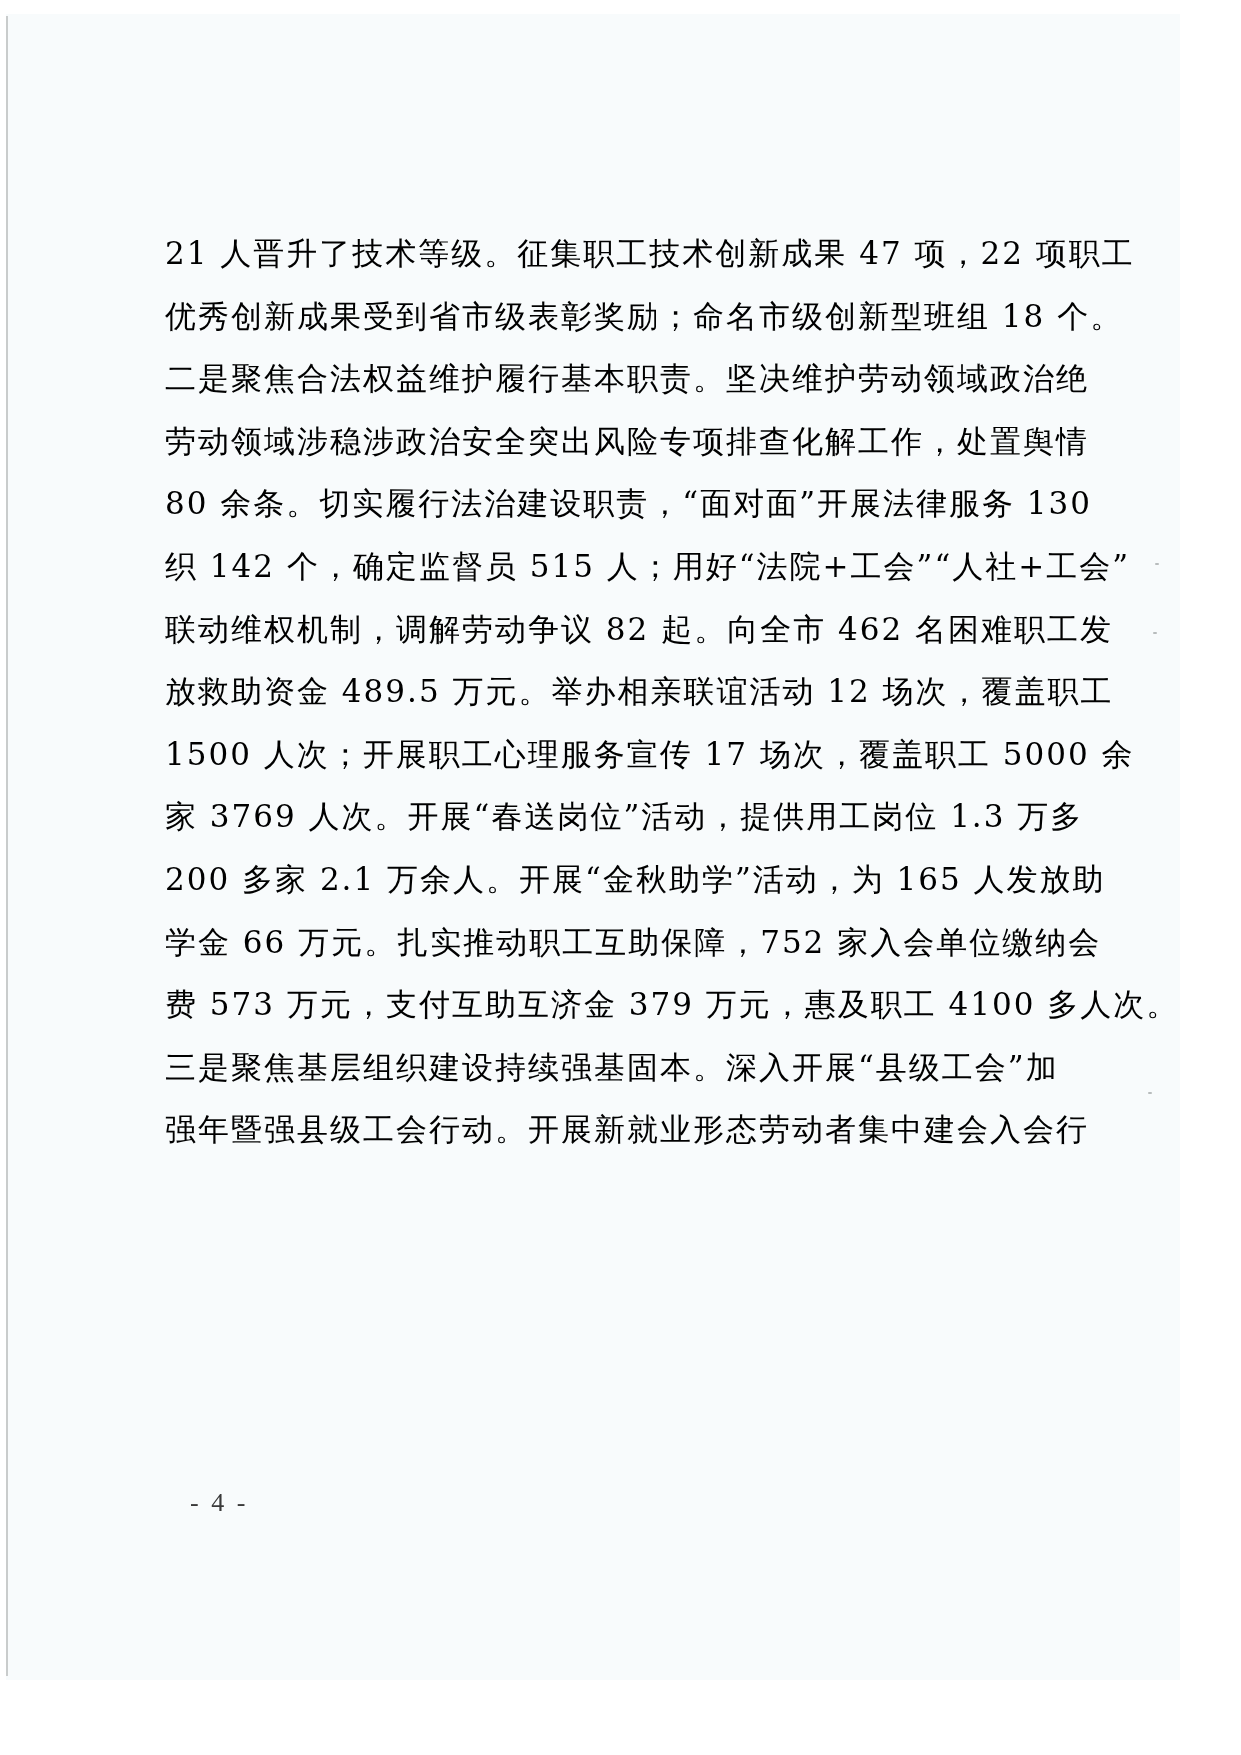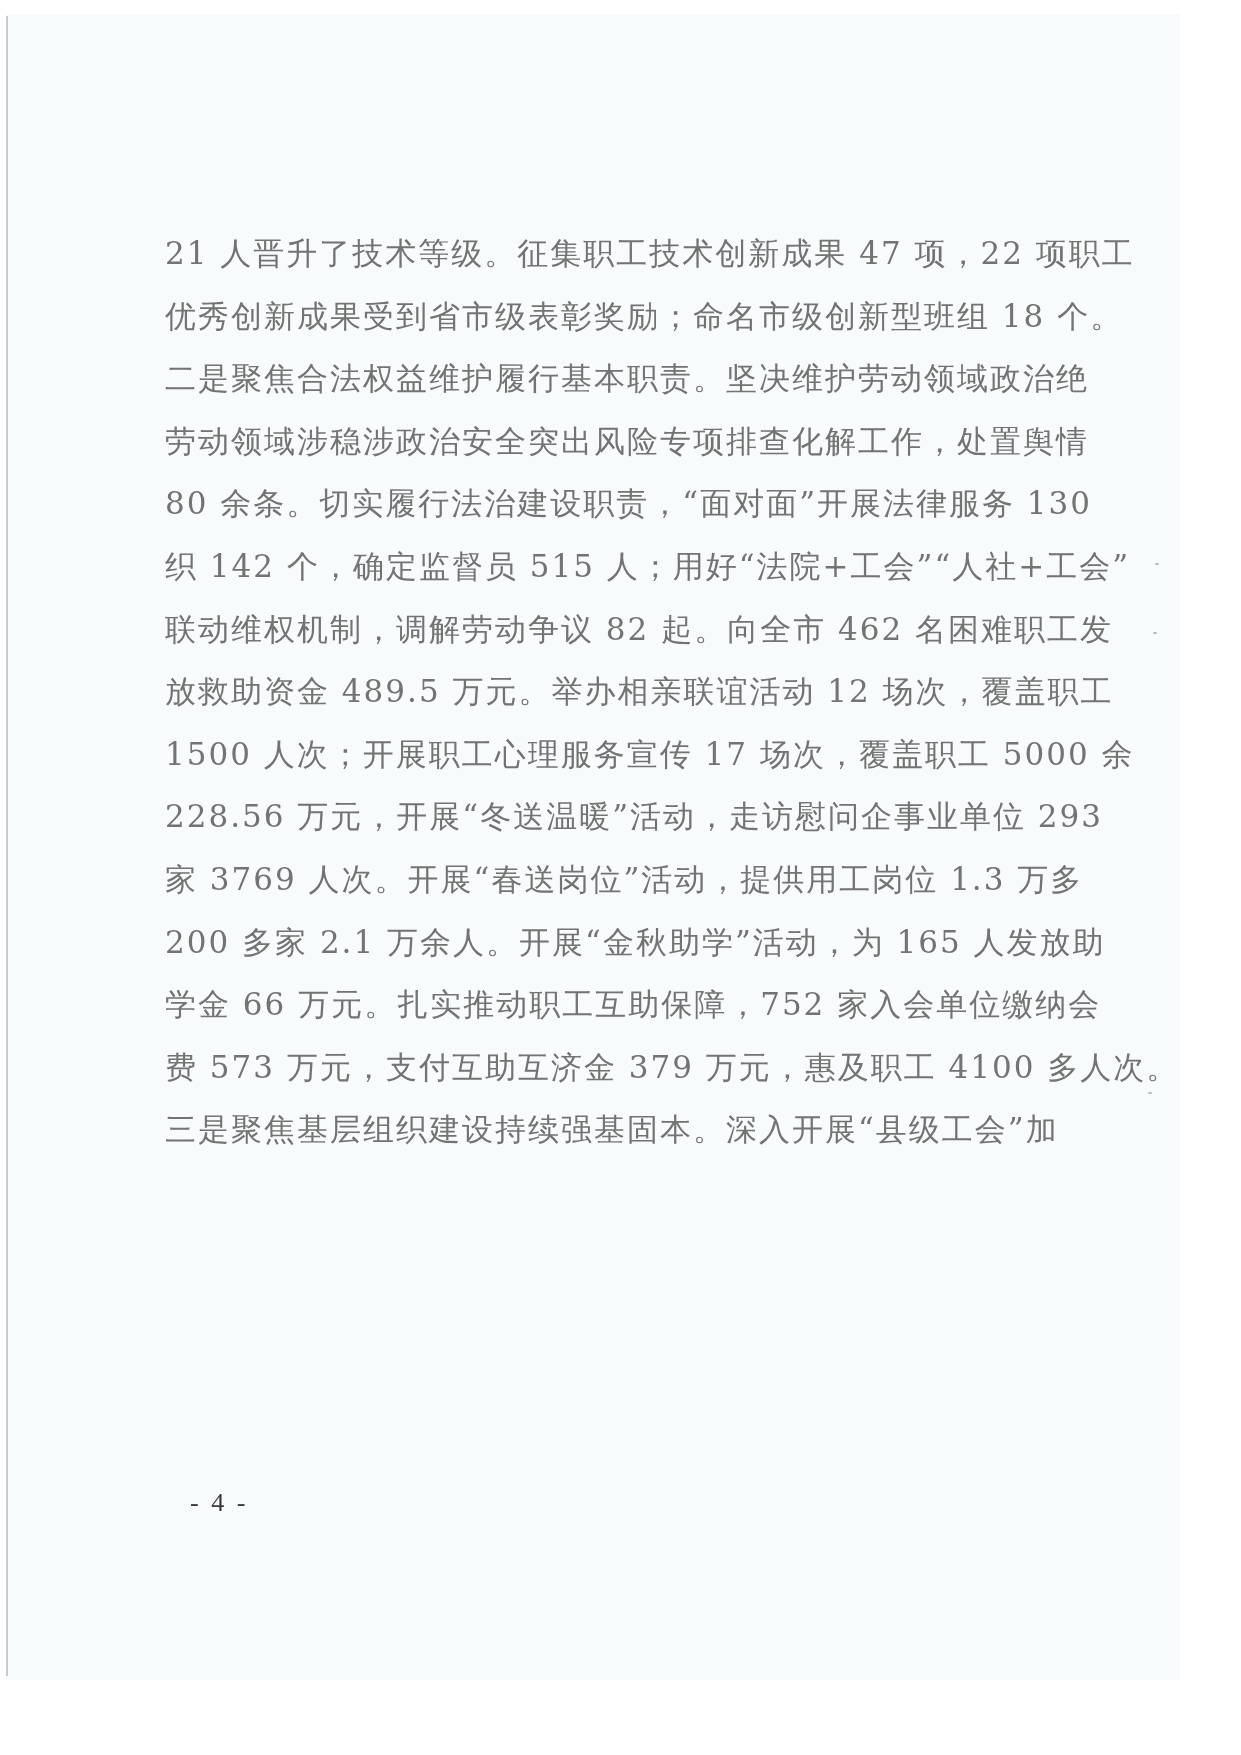--- a/index.html
+++ b/index.html
@@ -38,21 +38,21 @@
     }
     .body-text {
       position: absolute;
       left: 165px;
       top: 222px;
       width: 876px;
       margin: 0;
       font-family: "DejaVu Serif", "Liberation Serif", serif;
       font-size: 31px;
       line-height: 62.6px;
-      color: #737373;
+      color: #000000;
       letter-spacing: 2px;
     }
     .text-line {
       display: block;
       white-space: nowrap;
       text-align: justify;
       text-align-last: justify;
       width: 872px;
       height: 62.6px;
       overflow: visible;
@@ -79,21 +79,21 @@
 <div class="body-text">
   <span class="text-line">21 人晋升了技术等级。征集职工技术创新成果 47 项，22 项职工</span>
   <span class="text-line">优秀创新成果受到省市级表彰奖励；命名市级创新型班组 18 个。</span>
   <span class="text-line">二是聚焦合法权益维护履行基本职责。坚决维护劳动领域政治绝</span>
   <span class="text-line">劳动领域涉稳涉政治安全突出风险专项排查化解工作，处置舆情</span>
   <span class="text-line">80 余条。切实履行法治建设职责，“面对面”开展法律服务 130</span>
   <span class="text-line">织 142 个，确定监督员 515 人；用好“法院+工会”“人社+工会”</span>
   <span class="text-line">联动维权机制，调解劳动争议 82 起。向全市 462 名困难职工发</span>
   <span class="text-line">放救助资金 489.5 万元。举办相亲联谊活动 12 场次，覆盖职工</span>
   <span class="text-line">1500 人次；开展职工心理服务宣传 17 场次，覆盖职工 5000 余</span>
-  <span class="text-line">228.56 万元，开展“冬送温暖”活动，走访慰问企事业单位 293</span>
   <span class="text-line">家 3769 人次。开展“春送岗位”活动，提供用工岗位 1.3 万多</span>
   <span class="text-line">200 多家 2.1 万余人。开展“金秋助学”活动，为 165 人发放助</span>
   <span class="text-line">学金 66 万元。扎实推动职工互助保障，752 家入会单位缴纳会</span>
   <span class="text-line">费 573 万元，支付互助互济金 379 万元，惠及职工 4100 多人次。</span>
   <span class="text-line">三是聚焦基层组织建设持续强基固本。深入开展“县级工会”加</span>
+  <span class="text-line">强年暨强县级工会行动。开展新就业形态劳动者集中建会入会行</span>
 </div>
 
 <div class="page-number">- 4 -</div>
 
 </body></html>

